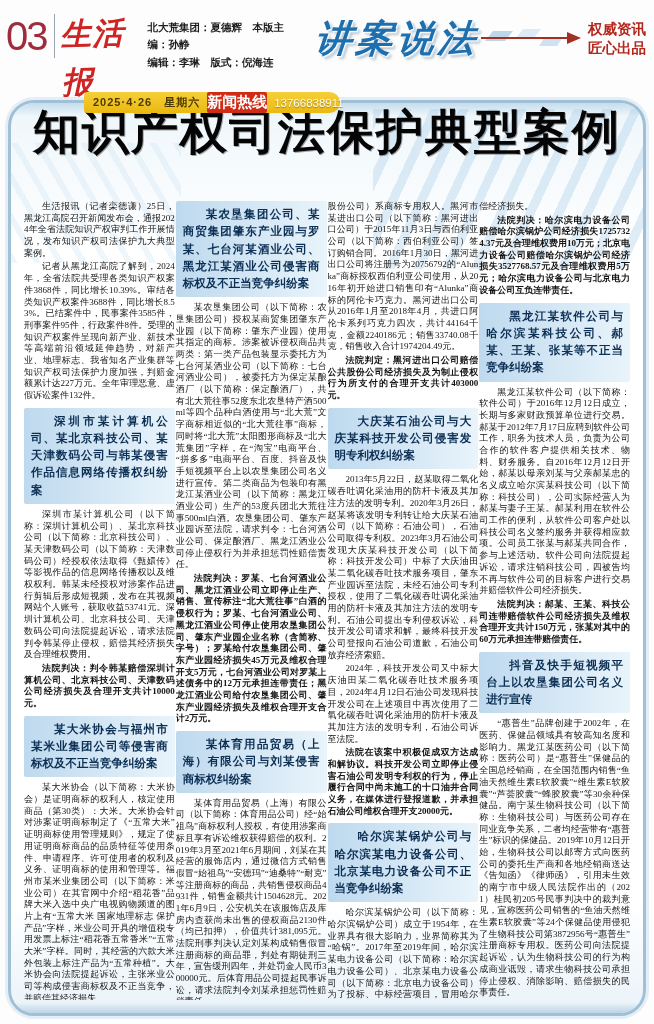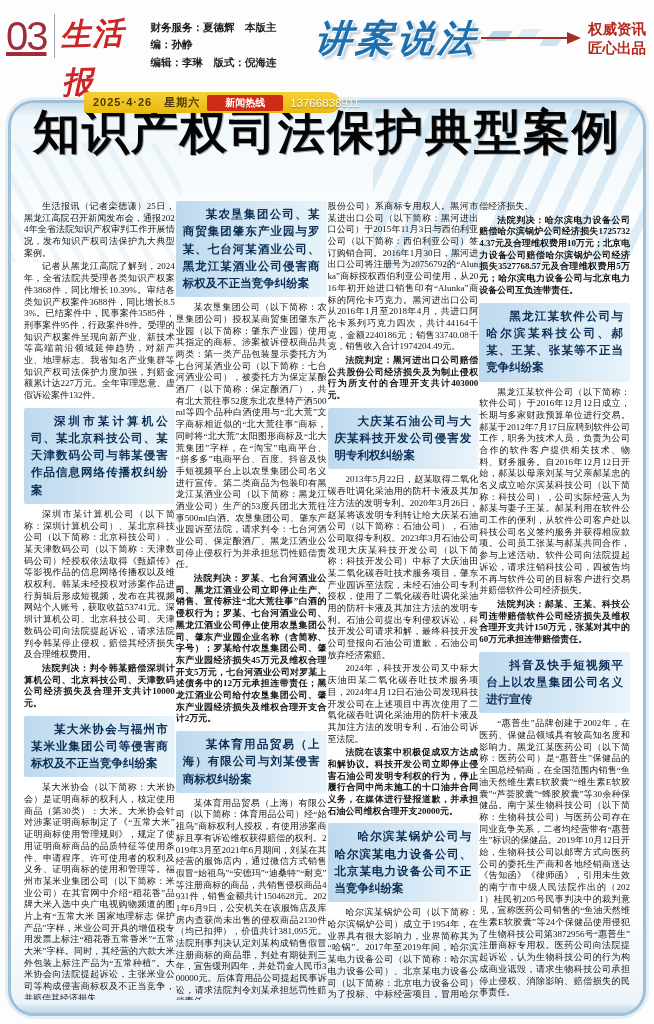--- a/index.html
+++ b/index.html
@@ -8,21 +8,21 @@
     background:#fdfdfd;
     font-family:"Liberation Serif","DejaVu Serif",serif;
   }
   
   .header{
     position:absolute;top:10px;left:6px;right:8px;height:62px;
     display:flex;align-items:flex-start;
   }
   .pagenum{
     font-family:"Liberation Sans","DejaVu Sans",sans-serif;
-    font-size:40px;line-height:52px;color:#9e2d3c;font-weight:400;letter-spacing:-2px;text-decoration:underline;
+    font-size:40px;line-height:52px;color:#9e2d3c;font-weight:400;letter-spacing:-2px;
   }
   .mast-divider{width:1px;height:44px;background:#9aa3ab;margin:4px 7px 0 7px;}
   .masthead{
     font-size:31px;line-height:48px;color:#cf2424;font-weight:bold;font-style:italic;
     transform:rotate(-2deg);letter-spacing:1px;
   }
   .staff{
     margin-left:10px;margin-top:9px;font-size:10.5px;line-height:1.65;color:#1c1c1c;
     font-family:"Liberation Sans","DejaVu Sans",sans-serif;font-weight:bold;
   }
@@ -40,22 +40,22 @@
   
   .datebar{
     position:absolute;top:92px;left:84px;width:256px;height:21px;
     background:linear-gradient(180deg,#f6cf3a,#eab90f);
     border-radius:4px 12px 12px 4px;
     display:flex;align-items:center;gap:7px;padding:0 9px;box-sizing:border-box;
     font-family:"Liberation Sans","DejaVu Sans",sans-serif;z-index:3;
   }
   .date-text{font-size:11px;font-weight:bold;color:#4c3a00;letter-spacing:1px;white-space:nowrap;}
   .hotline-label{
-    background:#cf2b16;color:#fff;font-size:10px;font-weight:bold;
-    padding:1px 18px;border-radius:2px;white-space:nowrap;font-family:Liberation Serif, serif;
+    background:#cf2b16;color:#fff;font-size:15px;font-weight:bold;
+    padding:1px 0;border-radius:2px;white-space:nowrap;font-family:Liberation Serif, serif;
   }
   .hotline-number{font-size:11.5px;font-weight:normal;color:#fffdf0;text-shadow:0 1px 1px rgba(90,70,0,.5);text-align:right;}
   
   .panel{
     position:absolute;left:8px;right:8px;top:100px;bottom:8px;
     border:3px solid #9fc0d6;border-radius:26px;
     background:linear-gradient(180deg,#eef6fb 0%,#ffffff 16%,#ffffff 88%,#eaf3f9 100%);
     box-shadow:0 0 0 3px #e3eef6;
     overflow:hidden;
   }
@@ -108,21 +108,21 @@
   .col .block:first-child{margin-top:1px;}
 </style>
 </head>
 <body>
 
 <div class="header">
   <span class="pagenum">03</span>
   <span class="mast-divider"></span>
   <span class="masthead">生活报</span>
   <div class="staff">
-    <div>财务服务：夏德辉　本版主编：孙静</div>
+    <div>北大荒集团：夏德辉　本版主编：孙静</div>
     <div>编辑：李琳　版式：倪海连</div>
   </div>
   <div class="column-title">讲案说法</div>
   <div class="promo">
     <svg width="104" height="28" viewBox="0 0 104 28">
       <polygon points="14,6 34,6 26,16 6,16" fill="#bcd6ea"></polygon>
       <polygon points="44,4 62,4 55,13 37,13" fill="#dcebf6"></polygon>
       <polygon points="66,12 84,12 78,21 60,21" fill="#cfe2f1"></polygon>
       <line x1="2" y1="13" x2="88" y2="13" stroke="#a33025" stroke-width="2"></line>
       <polygon points="88,7 102,13 88,19" fill="#a33025"></polygon>

